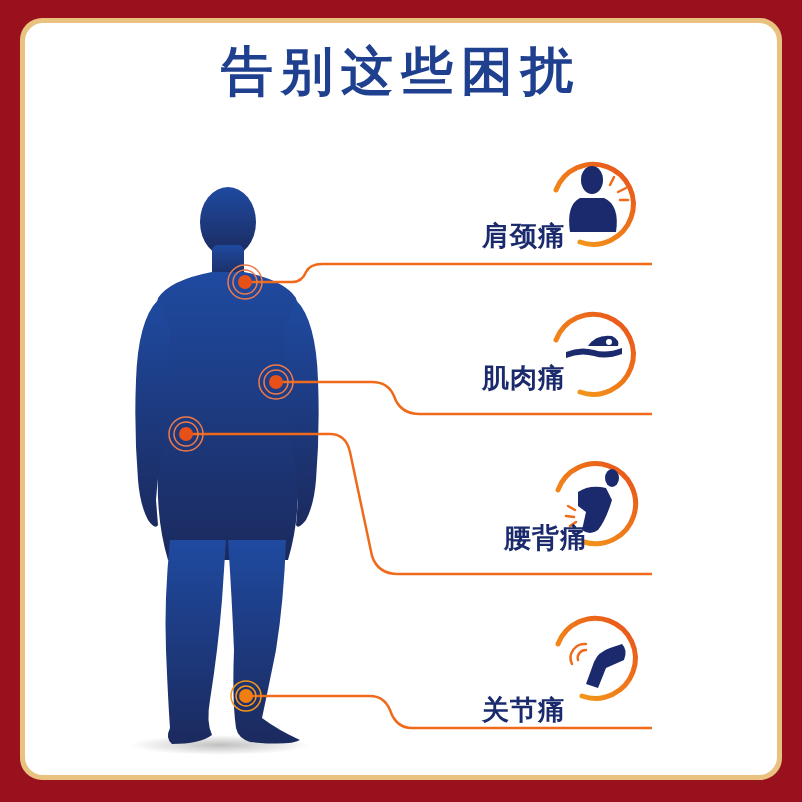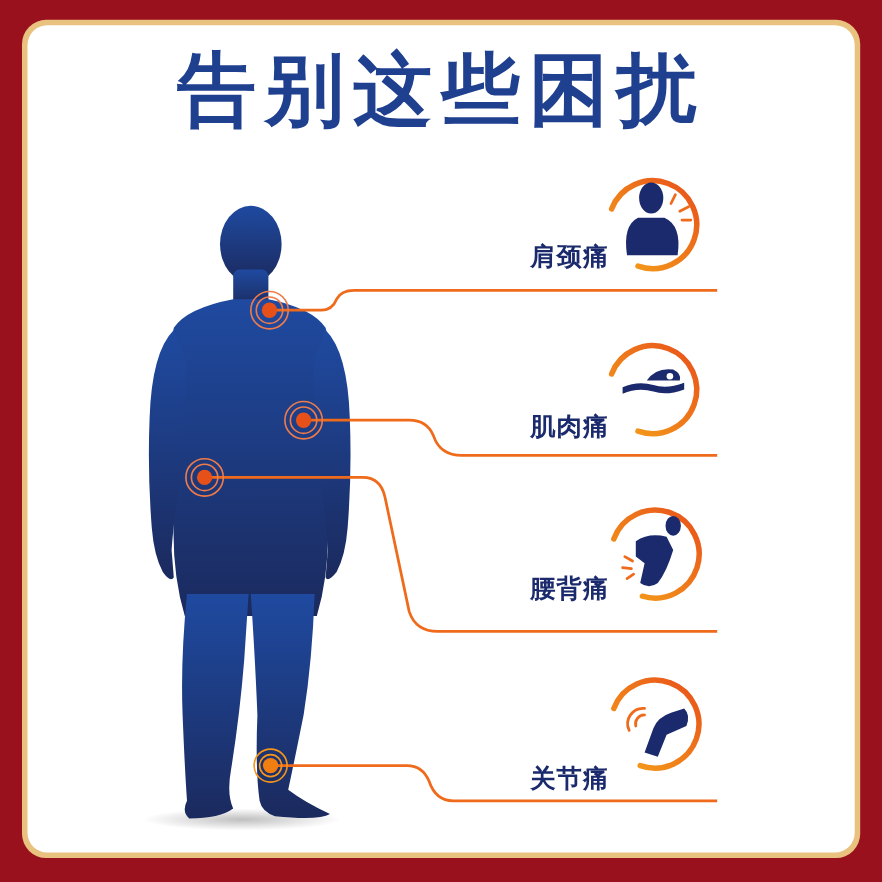--- a/index.html
+++ b/index.html
@@ -1,21 +1,21 @@
 <!DOCTYPE html>
 <html><head>
 <meta charset="utf-8">
 <style>
   html, body { margin: 0; padding: 0; }
   body { width: 802px; height: 802px; background: #9a111e; position: relative; overflow: hidden; font-family: "DejaVu Sans", sans-serif; }
   .frame { position: absolute; left: 20px; top: 18px; width: 762px; height: 762px; background: #e8c27e; border-radius: 22px; }
   .panel { position: absolute; left: 25px; top: 23px; width: 752px; height: 752px; background: #ffffff; border-radius: 18px; overflow: hidden; }
-  .title { position: absolute; left: 0; top: 45px; width: 802px; text-align: center; font-family: "DejaVu Serif", serif; font-weight: bold; font-size: 72px; letter-spacing: 8px; color: #1f3f8f; line-height: 1; }
+  .title { position: absolute; left: 0; top: 45px; width: 802px; text-align: center; font-family: "DejaVu Serif", serif; font-weight: bold; font-size: 52px; letter-spacing: 8px; color: #1f3f8f; line-height: 1; }
   svg.art { position: absolute; left: 0; top: 0; }
-  .label { position: absolute; font-size: 23px; color: #1a2a6c; font-weight: bold; letter-spacing: 1px; }
+  .label { position: absolute; font-size: 27px; color: #1a2a6c; font-weight: bold; letter-spacing: 1px; }
 </style>
 </head>
 <body>
 
 <div class="frame"></div>
 <div class="panel"></div>
 
 <div class="title">告别这些困扰</div>
 
 <svg class="art" width="802" height="802" viewBox="0 0 802 802">
@@ -104,15 +104,15 @@
 
   <g>
     <path d="M582,696 A40,40 0 1 0 558,644" fill="none" stroke="url(#ringGrad)" stroke-width="5" stroke-linecap="round"></path>
     <path d="M586,684 L594,662 Q598,652 610,648 L622,644 Q628,650 624,660 L606,668 L598,688 Z" fill="#1b2a6c"></path>
     <path d="M578,660 A8,8 0 0 1 586,650" fill="none" stroke="#ef6a1a" stroke-width="2.5" stroke-linecap="round"></path>
     <path d="M572,664 A14,14 0 0 1 586,644" fill="none" stroke="#ef6a1a" stroke-width="2.5" stroke-linecap="round"></path>
   </g>
 </svg>
 
 <div class="label" style="left:482px; top:218px;">肩颈痛</div>
-<div class="label" style="left:482px; top:372px;">肌肉痛</div>
-<div class="label" style="left:482px; top:520px;">腰背痛</div>
+<div class="label" style="left:482px; top:360px;">肌肉痛</div>
+<div class="label" style="left:504px; top:520px;">腰背痛</div>
 <div class="label" style="left:482px; top:692px;">关节痛</div>
 
 </body></html>

